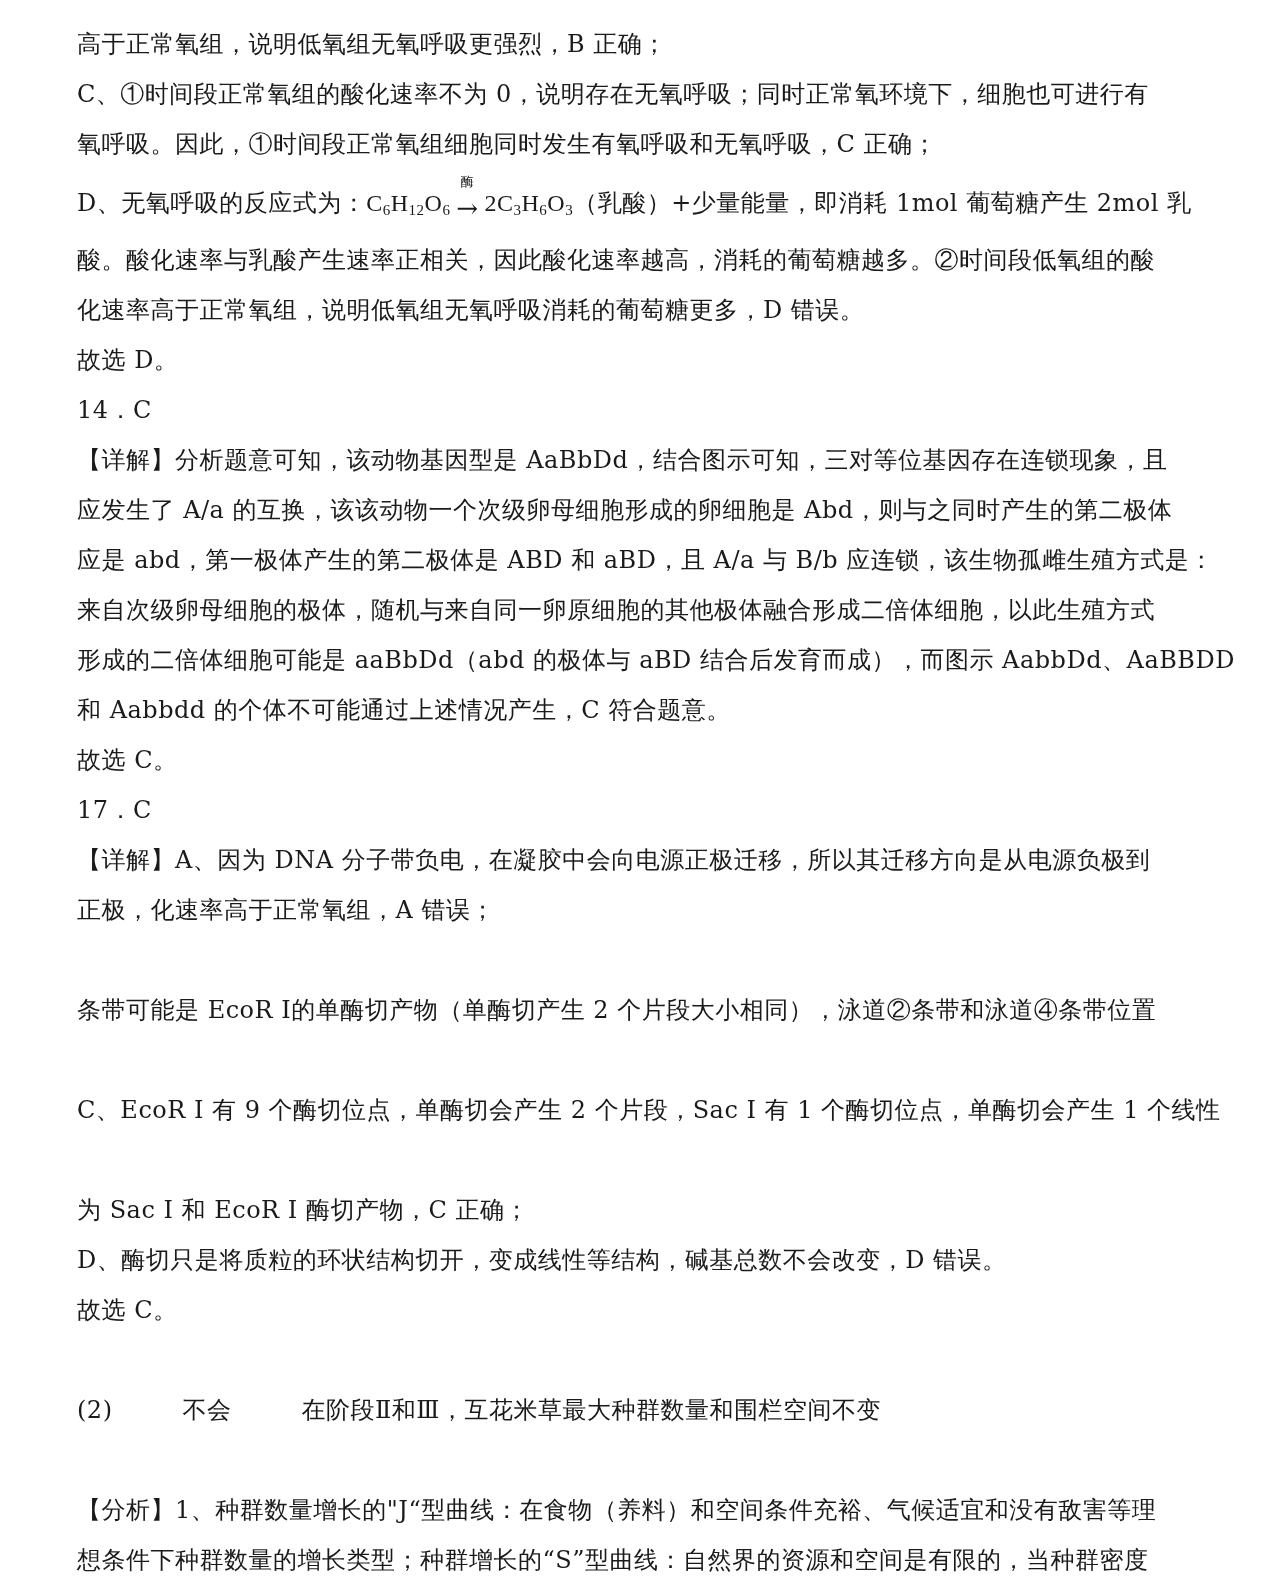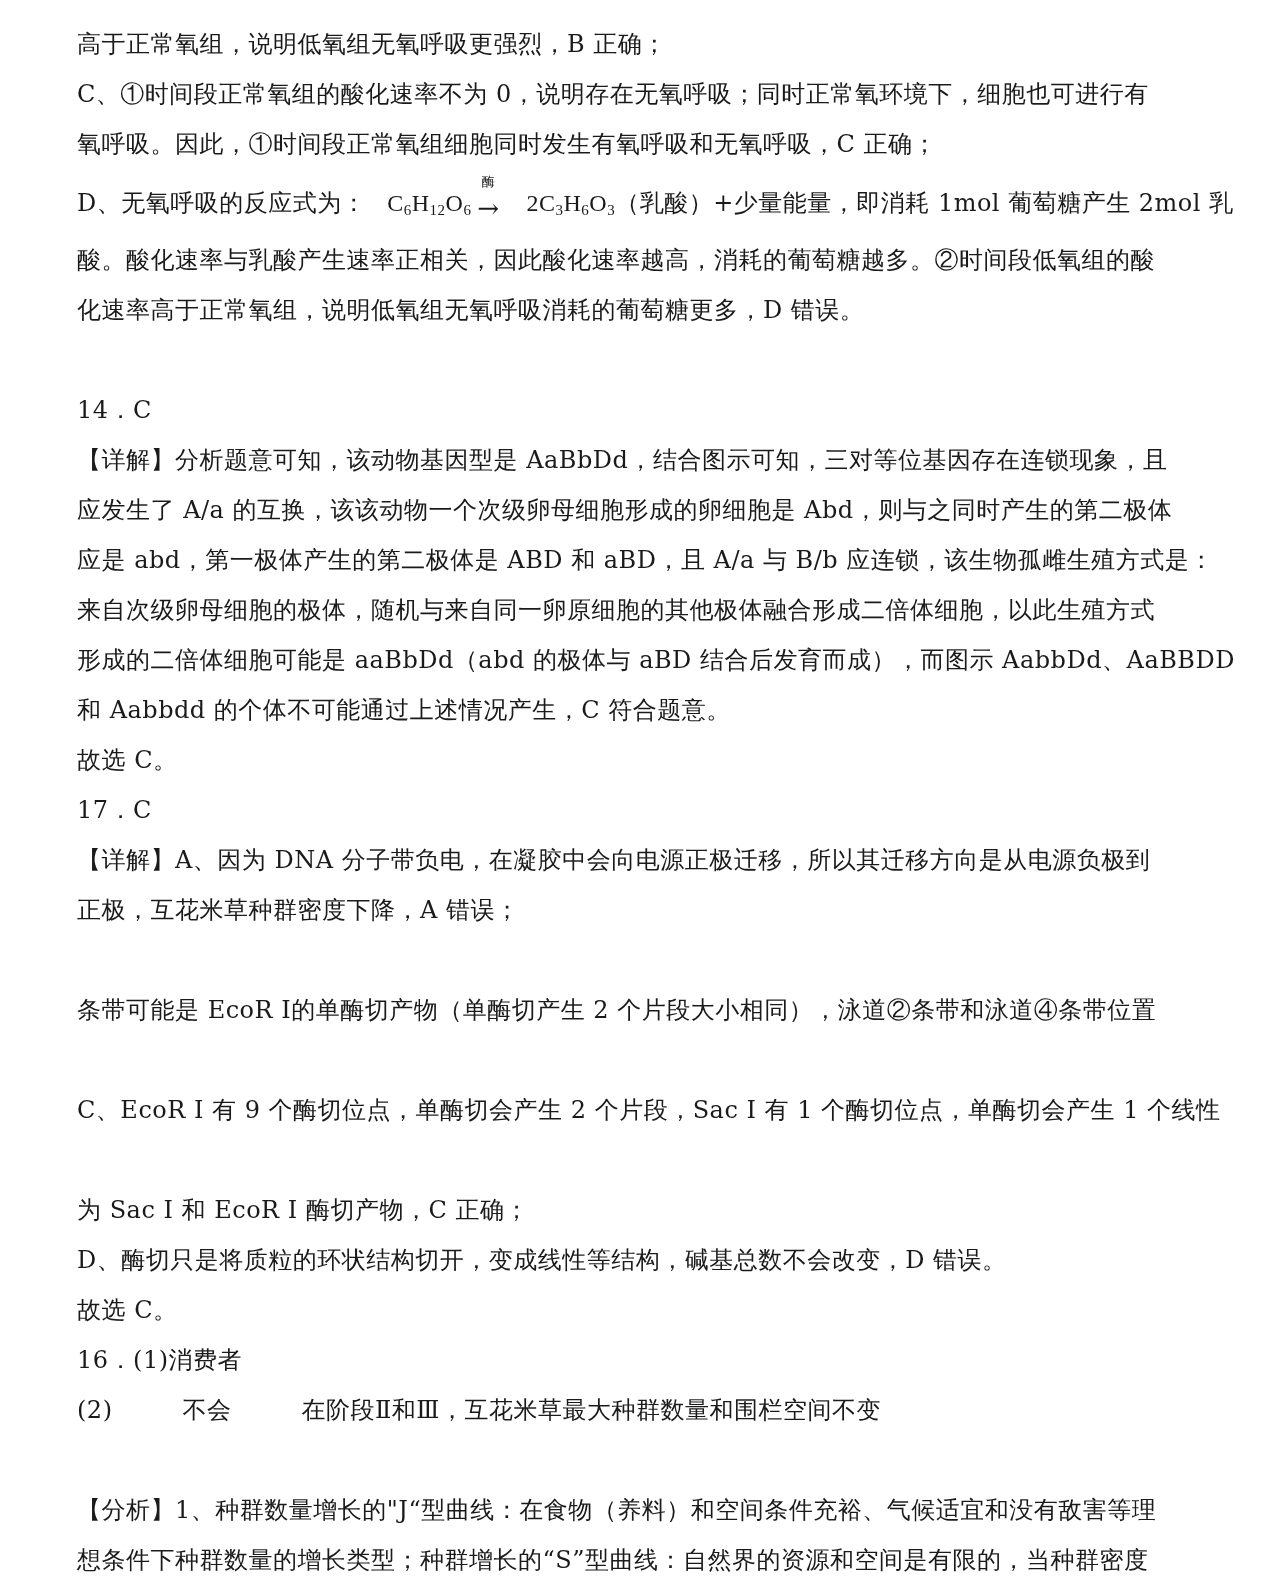--- a/index.html
+++ b/index.html
@@ -26,21 +26,20 @@
       position: absolute;
       left: 77px;
       width: 1120px;
       font-size: 24px;
       line-height: 30px;
       white-space: nowrap;
       letter-spacing: 0.5px;
     }
     .formula {
       font-family: "Liberation Serif", serif;
-      margin-left: 21px;
     }
     .formula sub {
       font-size: 15px;
       vertical-align: -4px;
       line-height: 0;
     }
     .arrow-wrap {
       display: inline-block;
       position: relative;
       width: 34px;
@@ -73,37 +72,37 @@
   <div class="line" style="top:12px">高于正常氧组，说明低氧组无氧呼吸更强烈，B 正确；</div>
   <div class="line" style="top:62px">C、①时间段正常氧组的酸化速率不为 0，说明存在无氧呼吸；同时正常氧环境下，细胞也可进行有</div>
   <div class="line" style="top:112px">氧呼吸。因此，①时间段正常氧组细胞同时发生有氧呼吸和无氧呼吸，C 正确；</div>
 
   <div class="line" style="top:170px">
     <span>D、无氧呼吸的反应式为：</span><span class="formula"><span>C</span><sub>6</sub><span>H</span><sub>12</sub><span>O</span><sub>6</sub></span><span class="arrow-wrap"><span class="cat">酶</span><span class="arr">→</span></span><span class="formula"><span>2</span><span>C</span><sub>3</sub><span>H</span><sub>6</sub><span>O</span><sub>3</sub></span><span>（乳酸）+少量能量，即消耗 1mol 葡萄糖产生 2mol 乳</span>
   </div>
 
   <div class="line" style="top:228px">酸。酸化速率与乳酸产生速率正相关，因此酸化速率越高，消耗的葡萄糖越多。②时间段低氧组的酸</div>
   <div class="line" style="top:278px">化速率高于正常氧组，说明低氧组无氧呼吸消耗的葡萄糖更多，D 错误。</div>
+  <div class="line" style="top:328px">故选 D。</div>
   <div class="line" style="top:378px">14．C</div>
   <div class="line" style="top:428px">【详解】分析题意可知，该动物基因型是 AaBbDd，结合图示可知，三对等位基因存在连锁现象，且</div>
   <div class="line" style="top:478px">应发生了 A/a 的互换，该该动物一个次级卵母细胞形成的卵细胞是 Abd，则与之同时产生的第二极体</div>
   <div class="line" style="top:528px">应是 abd，第一极体产生的第二极体是 ABD 和 aBD，且 A/a 与 B/b 应连锁，该生物孤雌生殖方式是：</div>
   <div class="line" style="top:578px">来自次级卵母细胞的极体，随机与来自同一卵原细胞的其他极体融合形成二倍体细胞，以此生殖方式</div>
   <div class="line" style="top:628px">形成的二倍体细胞可能是 aaBbDd（abd 的极体与 aBD 结合后发育而成），而图示 AabbDd、AaBBDD</div>
   <div class="line" style="top:678px">和 Aabbdd 的个体不可能通过上述情况产生，C 符合题意。</div>
   <div class="line" style="top:728px">故选 C。</div>
   <div class="line" style="top:778px">17．C</div>
   <div class="line" style="top:828px">【详解】A、因为 DNA 分子带负电，在凝胶中会向电源正极迁移，所以其迁移方向是从电源负极到</div>
-  <div class="line" style="top:878px">正极，互花米草种群密度下降，A 错误；</div>
+  <div class="line" style="top:878px">正极，化速率高于正常氧组，A 错误；</div>
   <div class="line" style="top:978px">条带可能是 EcoR Ⅰ的单酶切产物（单酶切产生 2 个片段大小相同），泳道②条带和泳道④条带位置</div>
   <div class="line" style="top:1078px">C、EcoR I 有 9 个酶切位点，单酶切会产生 2 个片段，Sac I 有 1 个酶切位点，单酶切会产生 1 个线性</div>
   <div class="line" style="top:1178px">为 Sac I 和 EcoR I 酶切产物，C 正确；</div>
   <div class="line" style="top:1228px">D、酶切只是将质粒的环状结构切开，变成线性等结构，碱基总数不会改变，D 错误。</div>
   <div class="line" style="top:1278px">故选 C。</div>
-  <div class="line" style="top:1328px">16．(1)消费者</div>
 
   <div class="line" style="top:1378px">
     <span>(2)</span><span class="gap1"></span><span>不会</span><span class="gap1"></span><span>在阶段Ⅱ和Ⅲ，互花米草最大种群数量和围栏空间不变</span>
   </div>
 
 
   <div class="line" style="top:1478px">【分析】1、种群数量增长的"J“型曲线：在食物（养料）和空间条件充裕、气候适宜和没有敌害等理</div>
   <div class="line" style="top:1528px">想条件下种群数量的增长类型；种群增长的“S”型曲线：自然界的资源和空间是有限的，当种群密度</div>
 
 </div>

